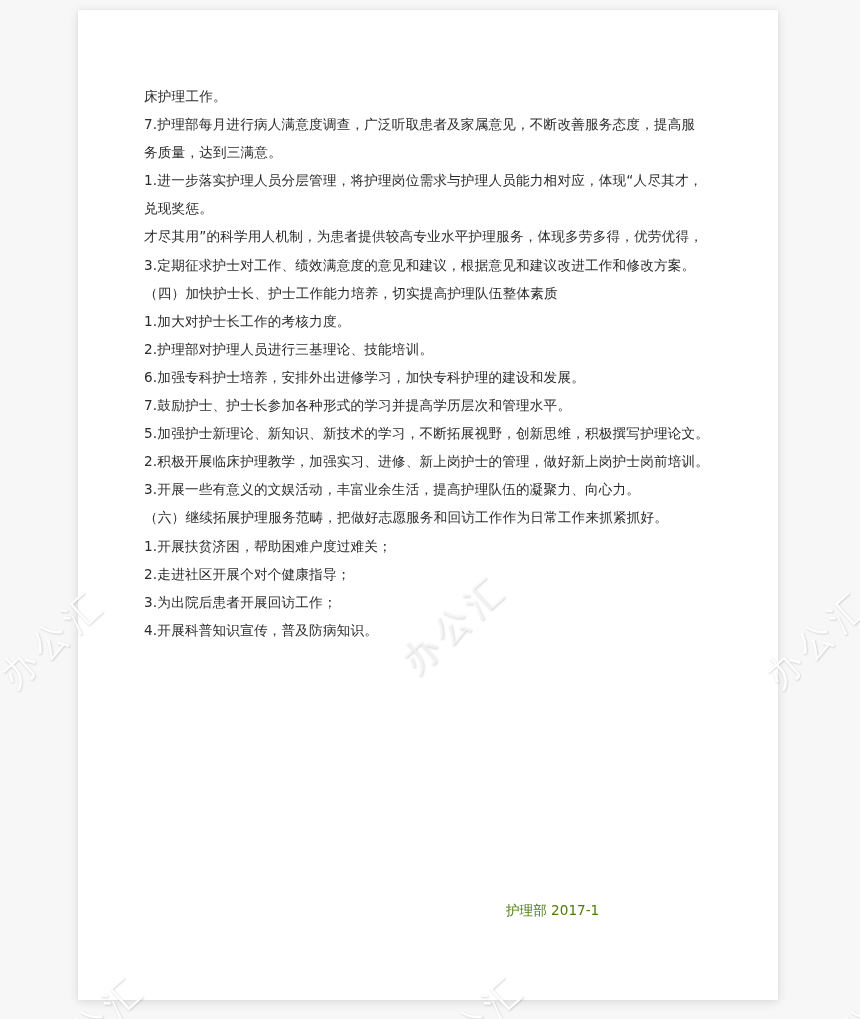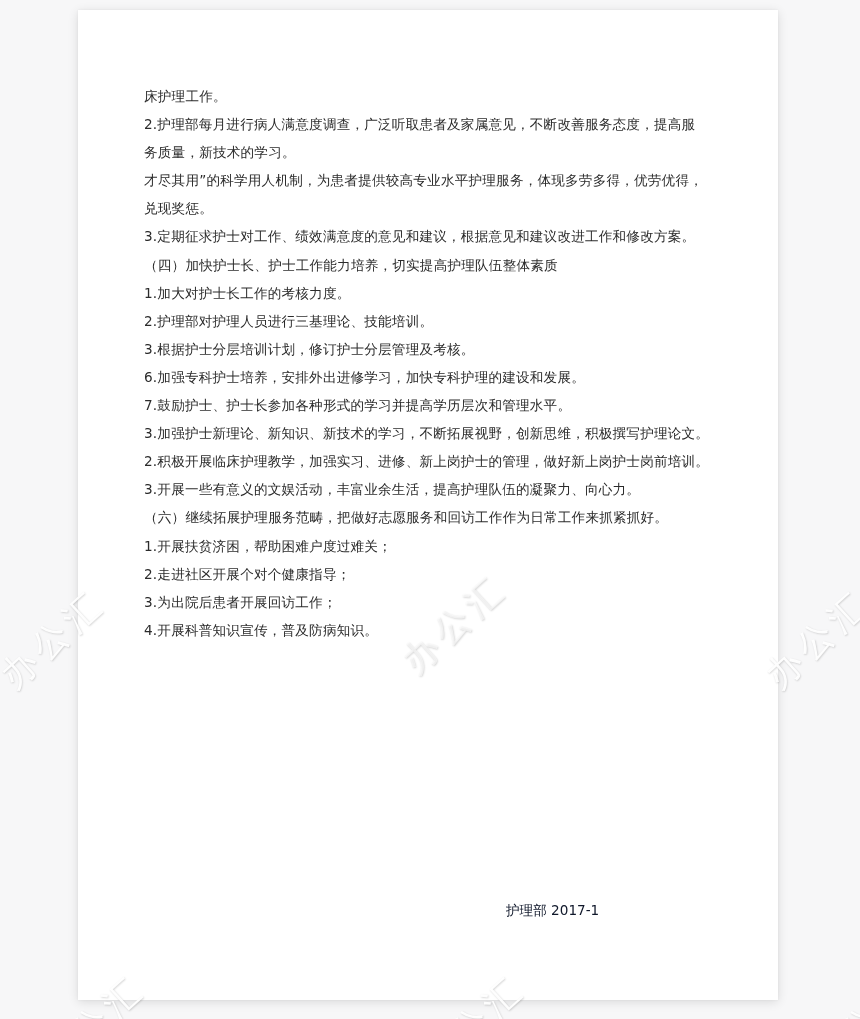--- a/index.html
+++ b/index.html
@@ -28,53 +28,53 @@
     height: 28.1px;
     color: #2b2b2b;
     white-space: nowrap;
     letter-spacing: 0.2px;
   }
   .line.heading { }
   .signature {
     position: absolute;
     left: 428px; top: 892px;
     font-size: 13.6px;
-    color: #0f172a;
+    color: #4d7c0f;
     white-space: nowrap;
   }
   .watermark {
     position: absolute;
     font-size: 36px;
     color: rgba(255,255,255,0.95);
     text-shadow: 0 1px 2px rgba(0,0,0,0.18);
     transform: rotate(-42deg);
     letter-spacing: 6px;
     white-space: nowrap;
     pointer-events: none;
     font-family: "DejaVu Sans", sans-serif;
   }
 </style>
 </head>
 <body>
 
 <div class="page">
   <div class="content">
     <div class="line">床护理工作。</div>
-    <div class="line">2.护理部每月进行病人满意度调查，广泛听取患者及家属意见，不断改善服务态度，提高服</div>
-    <div class="line">务质量，新技术的学习。</div>
+    <div class="line">7.护理部每月进行病人满意度调查，广泛听取患者及家属意见，不断改善服务态度，提高服</div>
+    <div class="line">务质量，达到三满意。</div>
+    <div class="line">1.进一步落实护理人员分层管理，将护理岗位需求与护理人员能力相对应，体现“人尽其才，</div>
+    <div class="line">兑现奖惩。</div>
     <div class="line">才尽其用”的科学用人机制，为患者提供较高专业水平护理服务，体现多劳多得，优劳优得，</div>
-    <div class="line">兑现奖惩。</div>
     <div class="line">3.定期征求护士对工作、绩效满意度的意见和建议，根据意见和建议改进工作和修改方案。</div>
     <div class="line heading">（四）加快护士长、护士工作能力培养，切实提高护理队伍整体素质</div>
     <div class="line">1.加大对护士长工作的考核力度。</div>
     <div class="line">2.护理部对护理人员进行三基理论、技能培训。</div>
-    <div class="line">3.根据护士分层培训计划，修订护士分层管理及考核。</div>
     <div class="line">6.加强专科护士培养，安排外出进修学习，加快专科护理的建设和发展。</div>
     <div class="line">7.鼓励护士、护士长参加各种形式的学习并提高学历层次和管理水平。</div>
-    <div class="line">3.加强护士新理论、新知识、新技术的学习，不断拓展视野，创新思维，积极撰写护理论文。</div>
+    <div class="line">5.加强护士新理论、新知识、新技术的学习，不断拓展视野，创新思维，积极撰写护理论文。</div>
     <div class="line">2.积极开展临床护理教学，加强实习、进修、新上岗护士的管理，做好新上岗护士岗前培训。</div>
     <div class="line">3.开展一些有意义的文娱活动，丰富业余生活，提高护理队伍的凝聚力、向心力。</div>
     <div class="line heading">（六）继续拓展护理服务范畴，把做好志愿服务和回访工作作为日常工作来抓紧抓好。</div>
     <div class="line">1.开展扶贫济困，帮助困难户度过难关；</div>
     <div class="line">2.走进社区开展个对个健康指导；</div>
     <div class="line">3.为出院后患者开展回访工作；</div>
     <div class="line">4.开展科普知识宣传，普及防病知识。</div>
   </div>
   <div class="signature">护理部 2017-1</div>
 </div>

